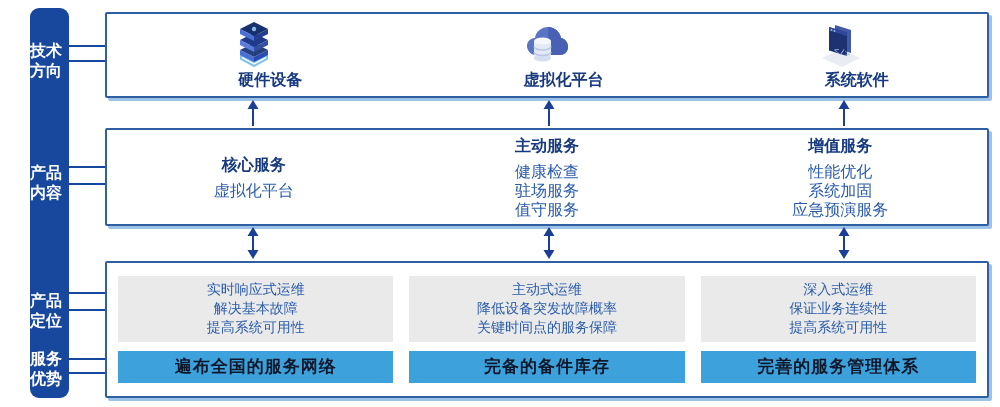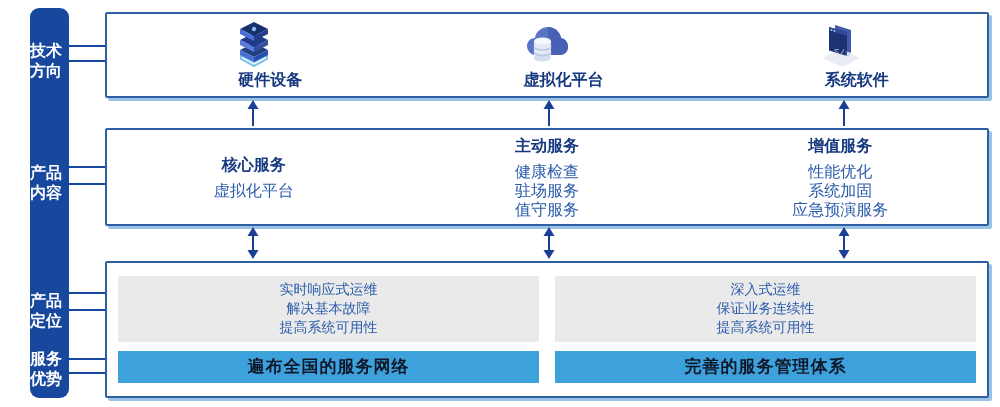--- a/index.html
+++ b/index.html
@@ -187,20 +187,28 @@
     <div class="pos-col">
       <div class="pos-panel">
         <div>实时响应式运维</div>
         <div>解决基本故障</div>
         <div>提高系统可用性</div>
       </div>
       <div class="pos-banner">遍布全国的服务网络</div>
     </div>
     <div class="pos-col">
       <div class="pos-panel">
+        <div>主动式运维</div>
+        <div>降低设备突发故障概率</div>
+        <div>关键时间点的服务保障</div>
+      </div>
+      <div class="pos-banner">完备的备件库存</div>
+    </div>
+    <div class="pos-col">
+      <div class="pos-panel">
         <div>深入式运维</div>
         <div>保证业务连续性</div>
         <div>提高系统可用性</div>
       </div>
       <div class="pos-banner">完善的服务管理体系</div>
     </div>
   </div>
 
 </div>
 

